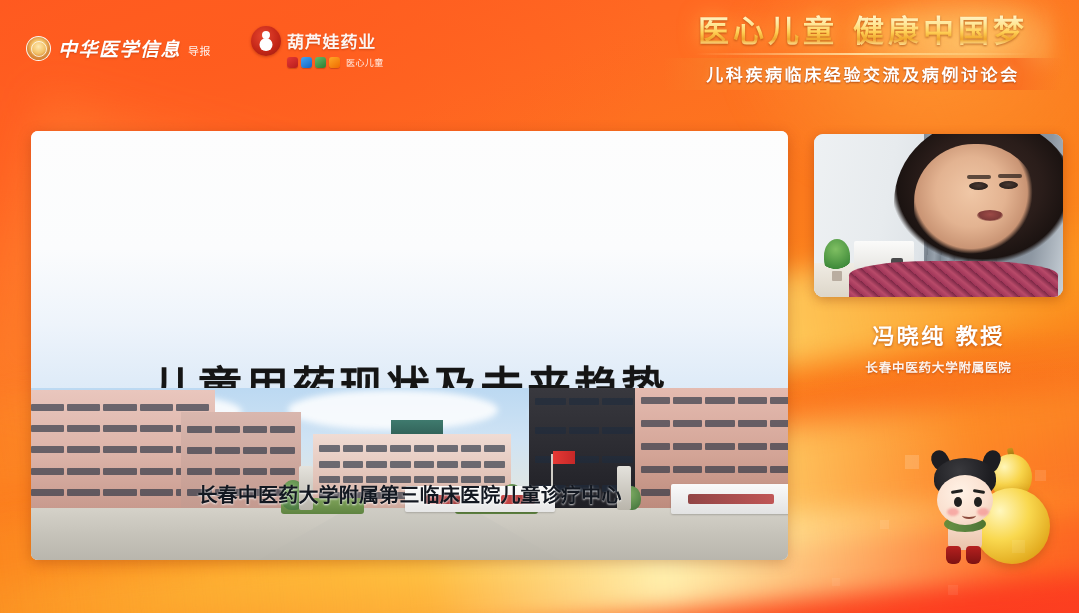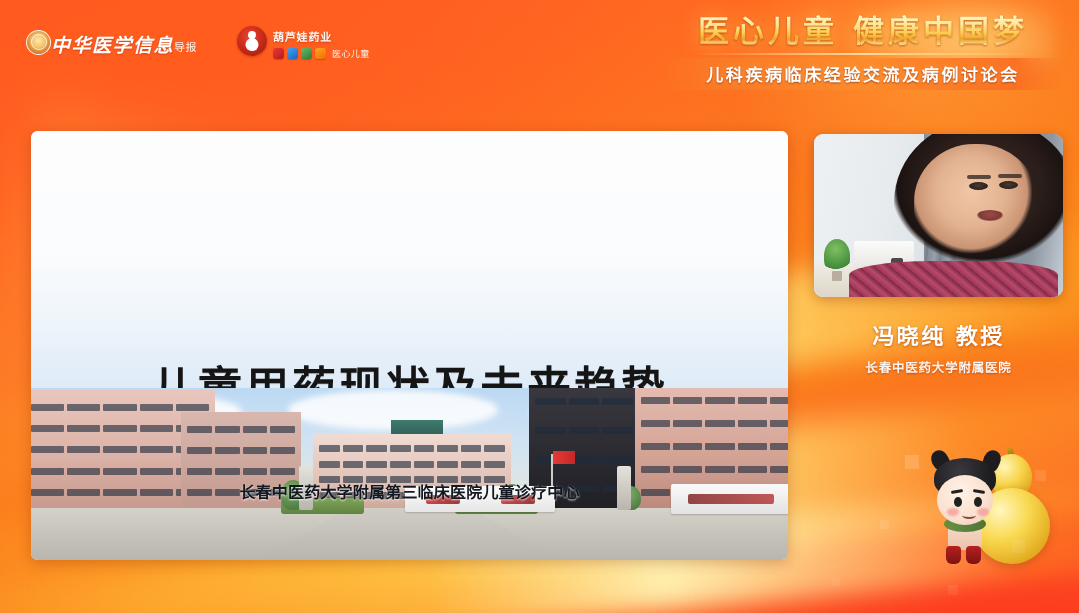--- a/index.html
+++ b/index.html
@@ -29,21 +29,21 @@
   .streak.s4 { left:0; top:24%; width:42%; height:300px;
     background:linear-gradient(105deg, rgba(255,150,60,.35) 0%, rgba(255,120,40,0) 70%);
     transform:rotate(14deg); filter:blur(22px); }
   .glow-tr { position:absolute; right:-60px; top:-90px; width:420px; height:300px;
     background:radial-gradient(ellipse at center, rgba(255,170,60,.55) 0%, rgba(255,120,40,0) 68%);
     filter:blur(10px); pointer-events:none; }
 
   
   .logo-bar { position:absolute; left:26px; top:26px; display:flex; align-items:center; gap:40px; }
 
-  .logo-cma { display:flex; align-items:flex-start; }
+  .logo-cma { display:flex; align-items:flex-end; gap:7px; }
   .cma-seal { width:25px; height:25px; border-radius:50%;
     border:1.5px solid rgba(255,255,255,.92);
     background:radial-gradient(circle at 50% 42%, #ffe9b0 0%, #f3c36a 38%, #d98a3a 62%, #c8722c 100%);
     position:relative; flex:0 0 auto; }
   .cma-seal::after { content:""; position:absolute; inset:3.5px; border-radius:50%;
     border:1px solid rgba(255,255,255,.75); }
   .cma-word { font-family:"DejaVu Serif","Liberation Serif",serif;
     font-size:19px; font-weight:700; color:#fff; letter-spacing:1.5px;
     font-style:italic; text-shadow:0 1px 2px rgba(120,30,0,.35); white-space:nowrap; }
   .cma-sub { font-size:11px; color:rgba(255,255,255,.92); letter-spacing:.5px;
@@ -51,21 +51,21 @@
 
   .logo-hlw { display:flex; align-items:flex-start; gap:6px; }
   .hlw-badge { width:30px; height:30px; border-radius:50%;
     background:radial-gradient(circle at 42% 34%, #e8472f 0%, #c52718 55%, #9d1c10 100%);
     position:relative; flex:0 0 auto; box-shadow:0 1px 3px rgba(120,20,0,.4); }
   .hlw-badge::before { content:""; position:absolute; left:50%; top:5px; transform:translateX(-50%);
     width:8px; height:8px; border-radius:50%; background:#fff; }
   .hlw-badge::after { content:""; position:absolute; left:50%; top:12px; transform:translateX(-50%);
     width:13px; height:13px; border-radius:50% 50% 48% 48%; background:#fff; }
   .hlw-right { display:flex; flex-direction:column; gap:3px; padding-top:2px; }
-  .hlw-name { font-size:11px; font-weight:700; color:rgba(255,255,255,.95);
+  .hlw-name { font-size:17px; font-weight:700; color:rgba(255,255,255,.95);
     letter-spacing:.8px; white-space:nowrap; text-shadow:0 1px 2px rgba(130,30,0,.4); }
   .hlw-apps { display:flex; align-items:center; gap:3px; }
   .app-dot { width:11px; height:11px; border-radius:3px; flex:0 0 auto;
     box-shadow:0 1px 1px rgba(100,25,0,.3); }
   .app-dot.d1 { background:linear-gradient(145deg,#e53935,#b71c1c); }
   .app-dot.d2 { background:linear-gradient(145deg,#42a5f5,#1565c0); }
   .app-dot.d3 { background:linear-gradient(145deg,#66bb6a,#2e7d32); }
   .app-dot.d4 { background:linear-gradient(145deg,#ffa726,#ef6c00); }
   .hlw-tag { font-size:9px; color:rgba(255,255,255,.9); letter-spacing:.4px;
     white-space:nowrap; margin-left:3px; }
@@ -98,21 +98,21 @@
     box-shadow:0 3px 14px rgba(120,30,0,.28); }
   .slide-sky { position:absolute; left:0; right:0; top:0; height:268px;
     background:linear-gradient(180deg,#fdfdfd 0%, #fbfcfd 44%, #eef4fb 72%, #dbe9f7 100%); }
   .slide-title { position:absolute; left:0; right:0; top:221px; text-align:center;
     font-size:44px; font-weight:700; letter-spacing:3px; color:#151515;
     text-shadow:0 1px 0 rgba(0,0,0,.12); }
   .slide-lines { position:absolute; left:0; right:0; top:352px; text-align:center;
     z-index:3; color:#131821; }
   .slide-lines .ln { font-weight:700; text-shadow:0 1px 2px rgba(255,255,255,.85); }
   .ln.l1 { font-size:20px; letter-spacing:.5px; line-height:1.28; }
-  .ln.l2 { font-size:16px; letter-spacing:.2px; line-height:1.28; }
+  .ln.l2 { font-size:20px; letter-spacing:.2px; line-height:1.28; }
   .ln.l3 { font-size:20px; line-height:1.3; }
 
   
   .campus { position:absolute; left:0; right:0; bottom:0; height:172px; overflow:hidden;
     background:linear-gradient(180deg,#bcd9f2 0%, #cfe3f4 30%, #dfe6e4 58%, #c9c7bd 100%); }
   .cloud { position:absolute; background:#fff; border-radius:50%; opacity:.85; filter:blur(3px); }
   .cl1 { left:8%;  top:4%;  width:150px; height:34px; }
   .cl2 { left:34%; top:1%;  width:210px; height:40px; }
   .cl3 { left:66%; top:6%;  width:170px; height:30px; }
   .cl4 { left:15%; top:16%; width:120px; height:22px; opacity:.6; }

